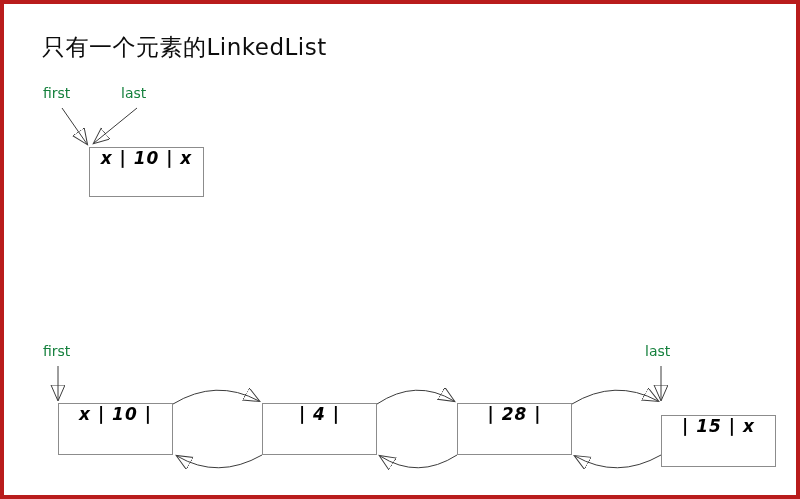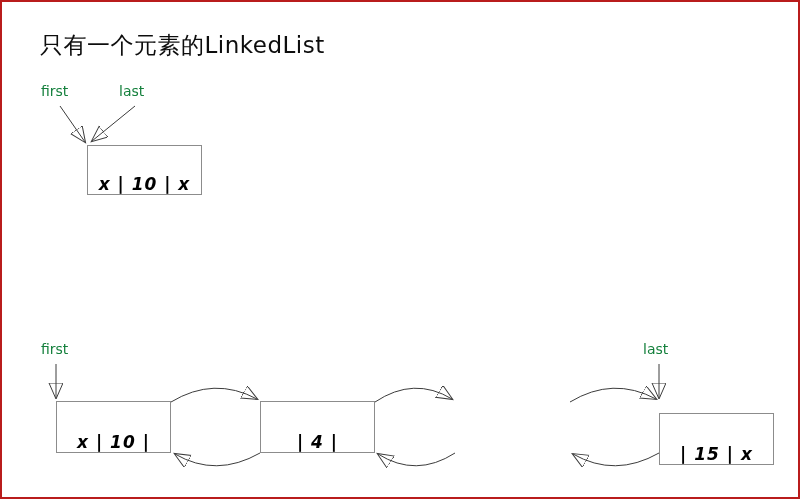--- a/index.html
+++ b/index.html
@@ -1,31 +1,31 @@
 <!DOCTYPE html>
 <html><head>
 <meta charset="utf-8">
 <style>
   html,body{margin:0;padding:0;background:#ffffff;}
   #page{
     position:relative;width:800px;height:499px;box-sizing:border-box;
-    background:#ffffff;border:2px solid #b91c1c;overflow:hidden;
+    background:#ffffff;border:4px solid #b91c1c;overflow:hidden;
     font-family:"DejaVu Sans","Liberation Sans",sans-serif;
   }
   .title{
     position:absolute;font-size:23px;color:#0d0d0d;white-space:nowrap;
     letter-spacing:0.5px;
   }
   .ptr-label{
     position:absolute;font-size:14px;color:#15803d;white-space:nowrap;
   }
   .node-box{
     position:absolute;box-sizing:border-box;width:115px;
     border:1px solid #8c8c8c;background:#ffffff;
-    display:flex;align-items:flex-end;justify-content:center;
+    display:flex;align-items:flex-start;justify-content:center;
   }
   .node-value{
     font-weight:bold;font-style:italic;font-size:17px;color:#000000;
     white-space:pre;letter-spacing:1px;
   }
   #single-node{left:85px;top:143px;height:50px;}
   #node-1{left:54px;top:399px;height:52px;}
   #node-2{left:258px;top:399px;height:52px;}
   #node-3{left:453px;top:399px;height:52px;}
   #node-4{left:657px;top:399px;height:52px;margin-top:12px;}
@@ -60,20 +60,23 @@
   <div id="ptr-first-four" class="ptr-label">first</div>
 
   <div id="ptr-last-four" class="ptr-label">last</div>
 
   <div id="node-1" class="node-box">
     <span class="node-value">x | 10 |</span>
   </div>
   <div id="node-2" class="node-box">
     <span class="node-value">| 4 |</span>
   </div>
+  <div id="node-3" class="node-box">
+    <span class="node-value">| 28 |</span>
+  </div>
   <div id="node-4" class="node-box">
     <span class="node-value">| 15 | x</span>
   </div>
 
   <svg id="arrow-layer" viewBox="0 0 800 499" xmlns="http://www.w3.org/2000/svg">
     <defs>
       <marker id="ah" markerUnits="userSpaceOnUse" markerWidth="20" markerHeight="16" refX="15" refY="7" orient="auto">
         <path d="M0,0 L16,7 L0,14 Z" fill="#000000" stroke="none"></path>
       </marker>
     </defs>

